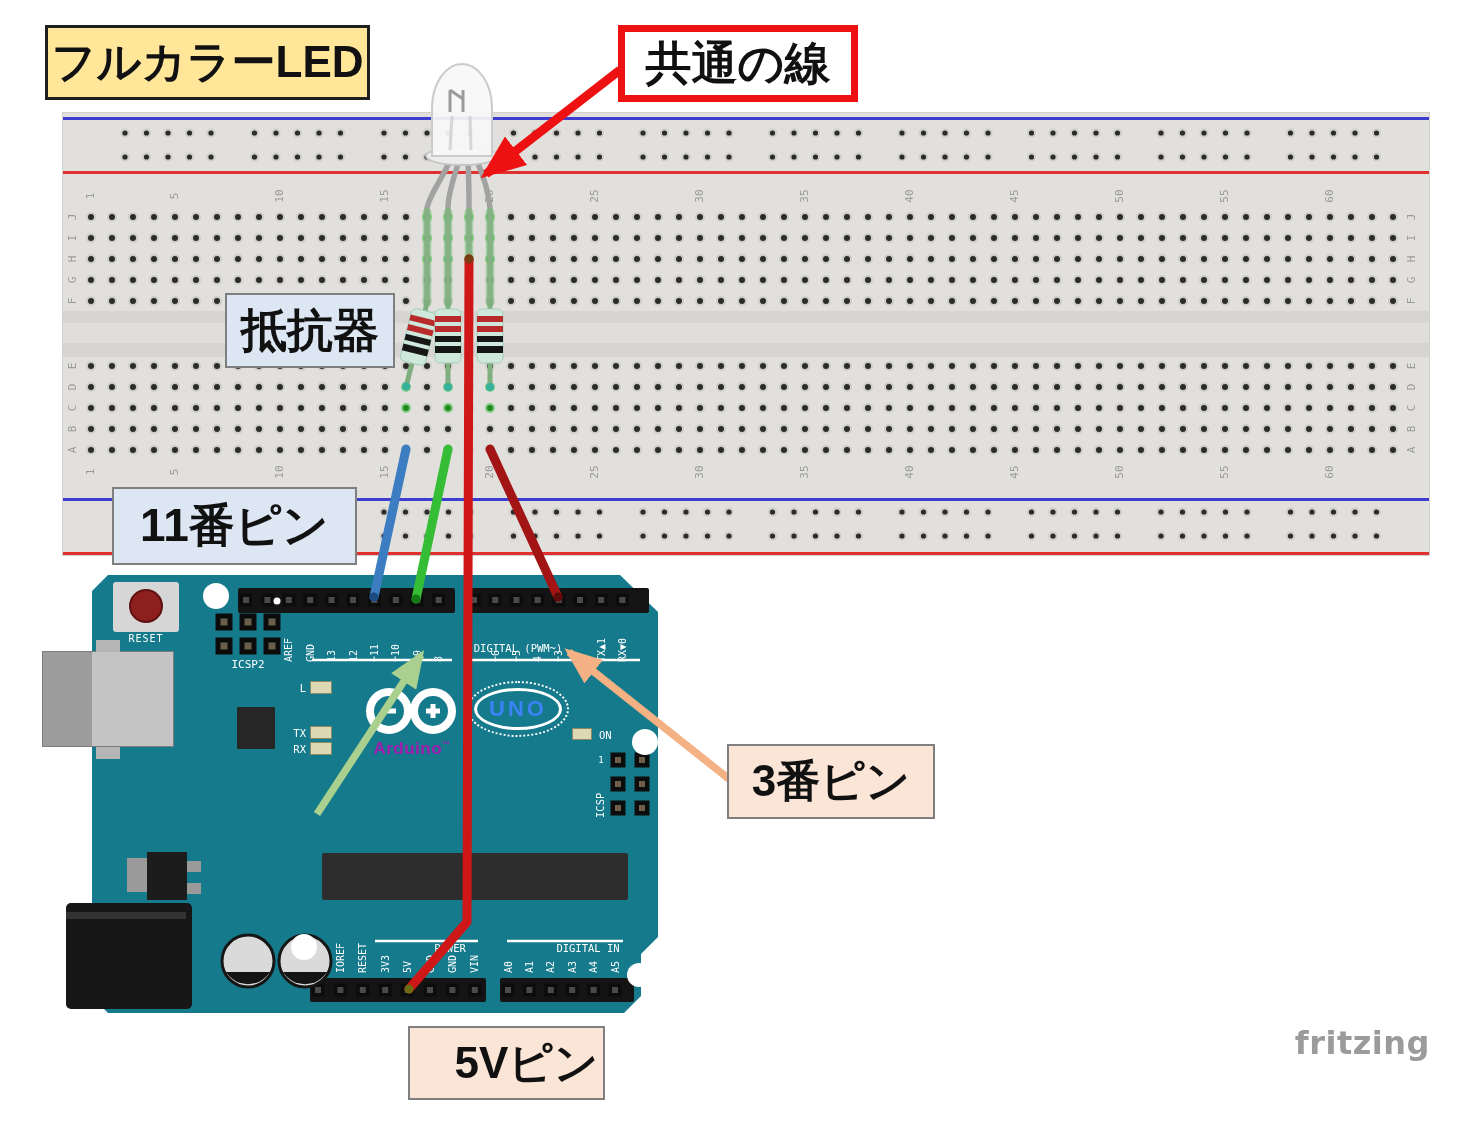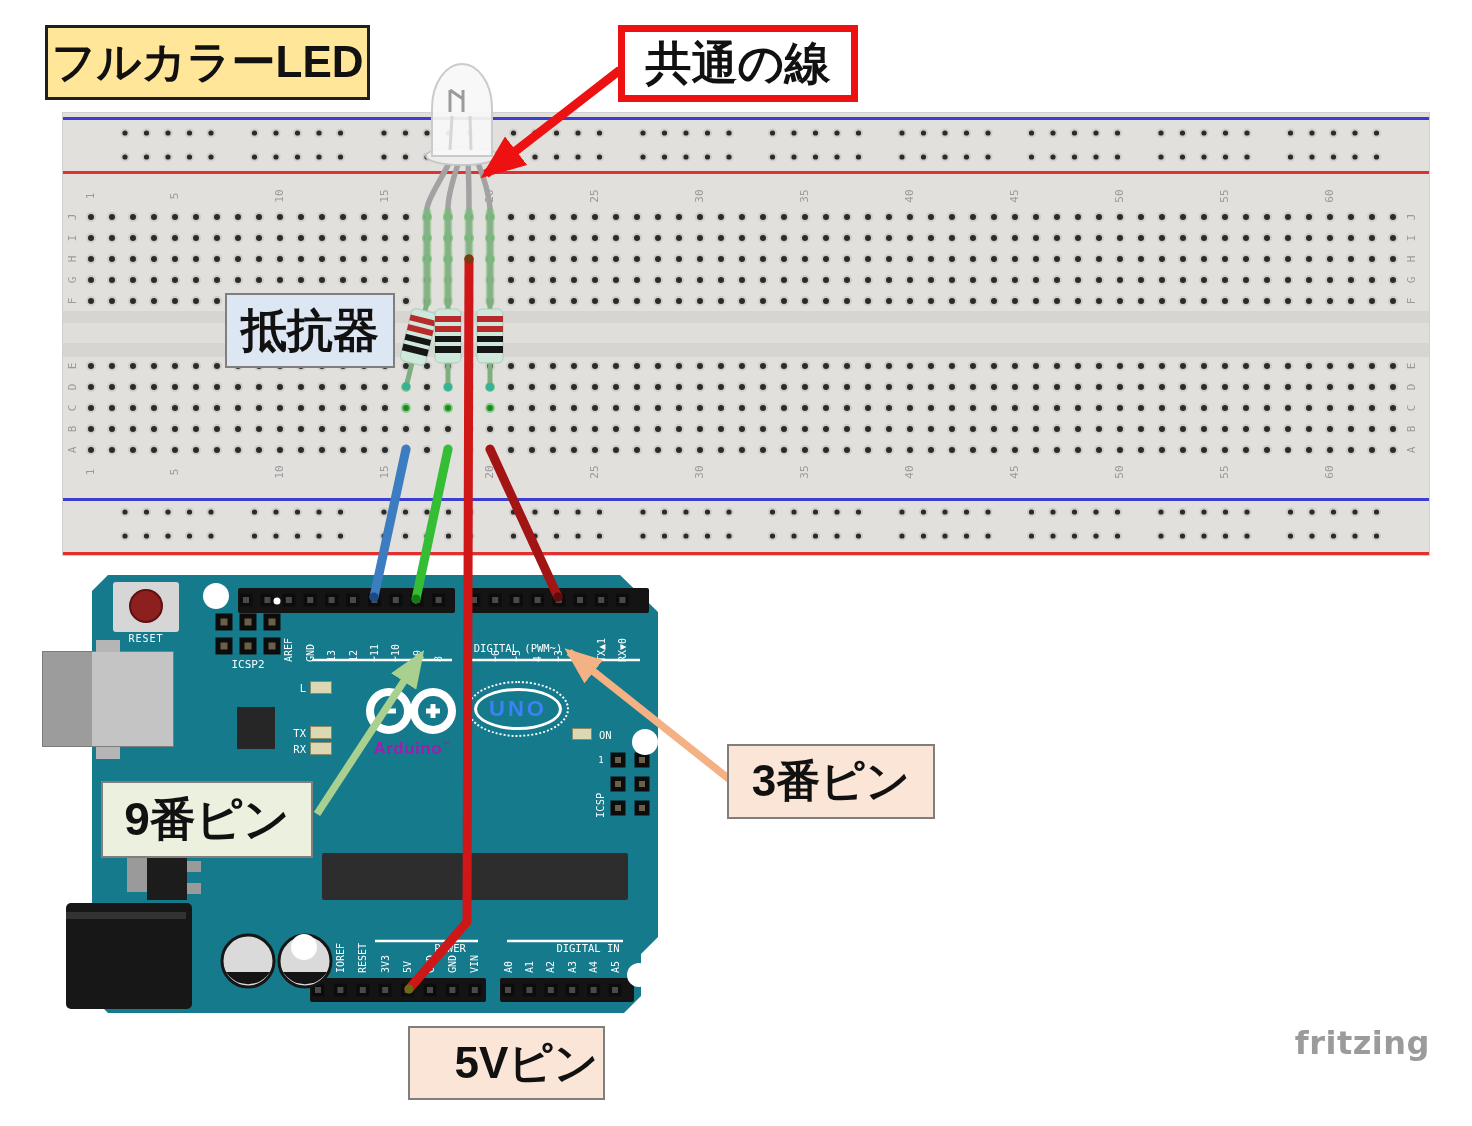--- a/index.html
+++ b/index.html
@@ -1185,22 +1185,22 @@
 
   <div class="callout z10" style="left: 618px; top: 25px; width: 240px; height: 77px; font-size: 46px; background: rgb(255, 255, 255); border-width: 7px; border-color: rgb(238, 17, 17);">
     <span>共通の線</span>
   </div>
   <div class="callout z10" style="left: 45px; top: 25px; width: 325px; height: 75px; font-size: 44px; border: 3px solid rgb(31, 31, 31); background: rgb(255, 230, 153);">
     <span>フルカラーLED</span>
   </div>
   <div class="callout z10" style="left: 225px; top: 293px; width: 170px; height: 75px; font-size: 46px; background: rgb(221, 230, 243);">
     <span>抵抗器</span>
   </div>
-  <div class="callout z10" style="left: 101px; top: 781px; width: 212px; height: 77px; font-size: 46px; background: rgb(235, 241, 222);">
-    <span>9番ピン</span>
+  <div class="callout z10" style="left: 112px; top: 487px; width: 245px; height: 78px; font-size: 46px; background: rgb(221, 230, 243);">
+    <span>11番ピン</span>
   </div>
   <div class="callout z10" style="left: 727px; top: 744px; width: 208px; height: 75px; font-size: 44px; background: rgb(251, 229, 214);">
     <span>3番ピン</span>
   </div>
   <div class="callout z10" style="left: 408px; top: 1026px; width: 197px; height: 74px; font-size: 44px; background: rgb(251, 229, 214); padding-left: 40px;">
     <span>5Vピン</span>
   </div>
 
   <div class="watermark z10">fritzing</div>
 </div>

